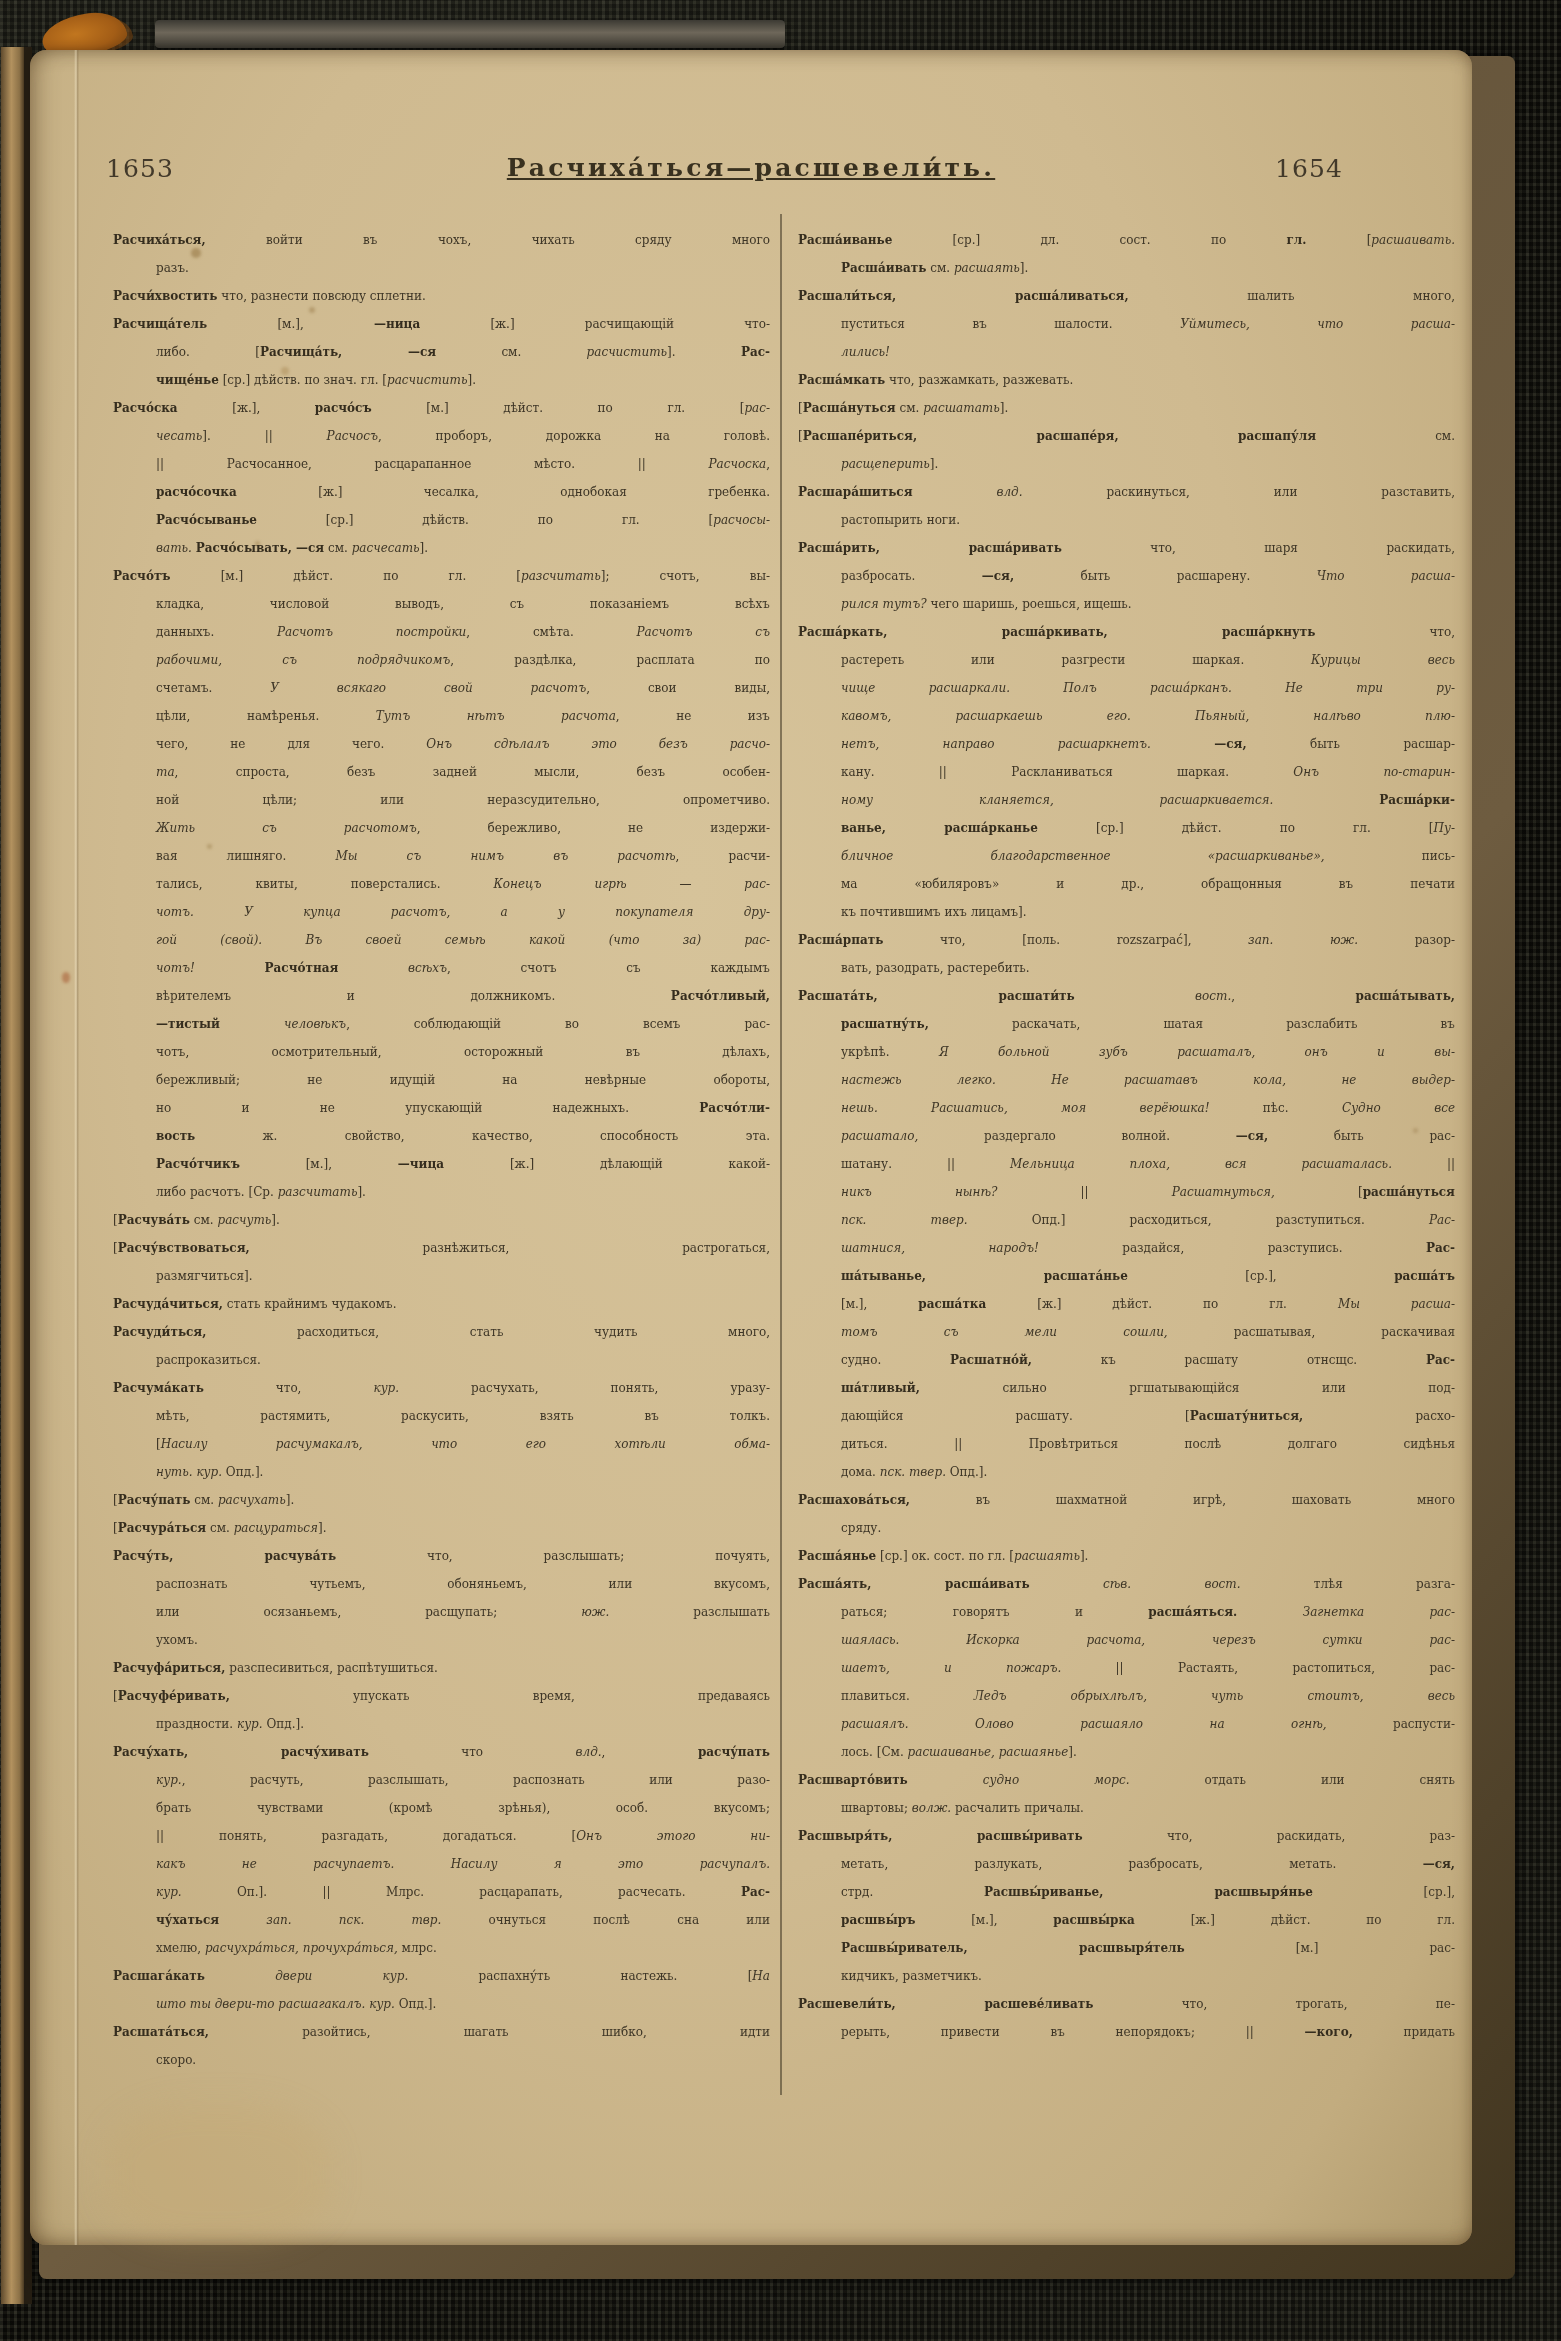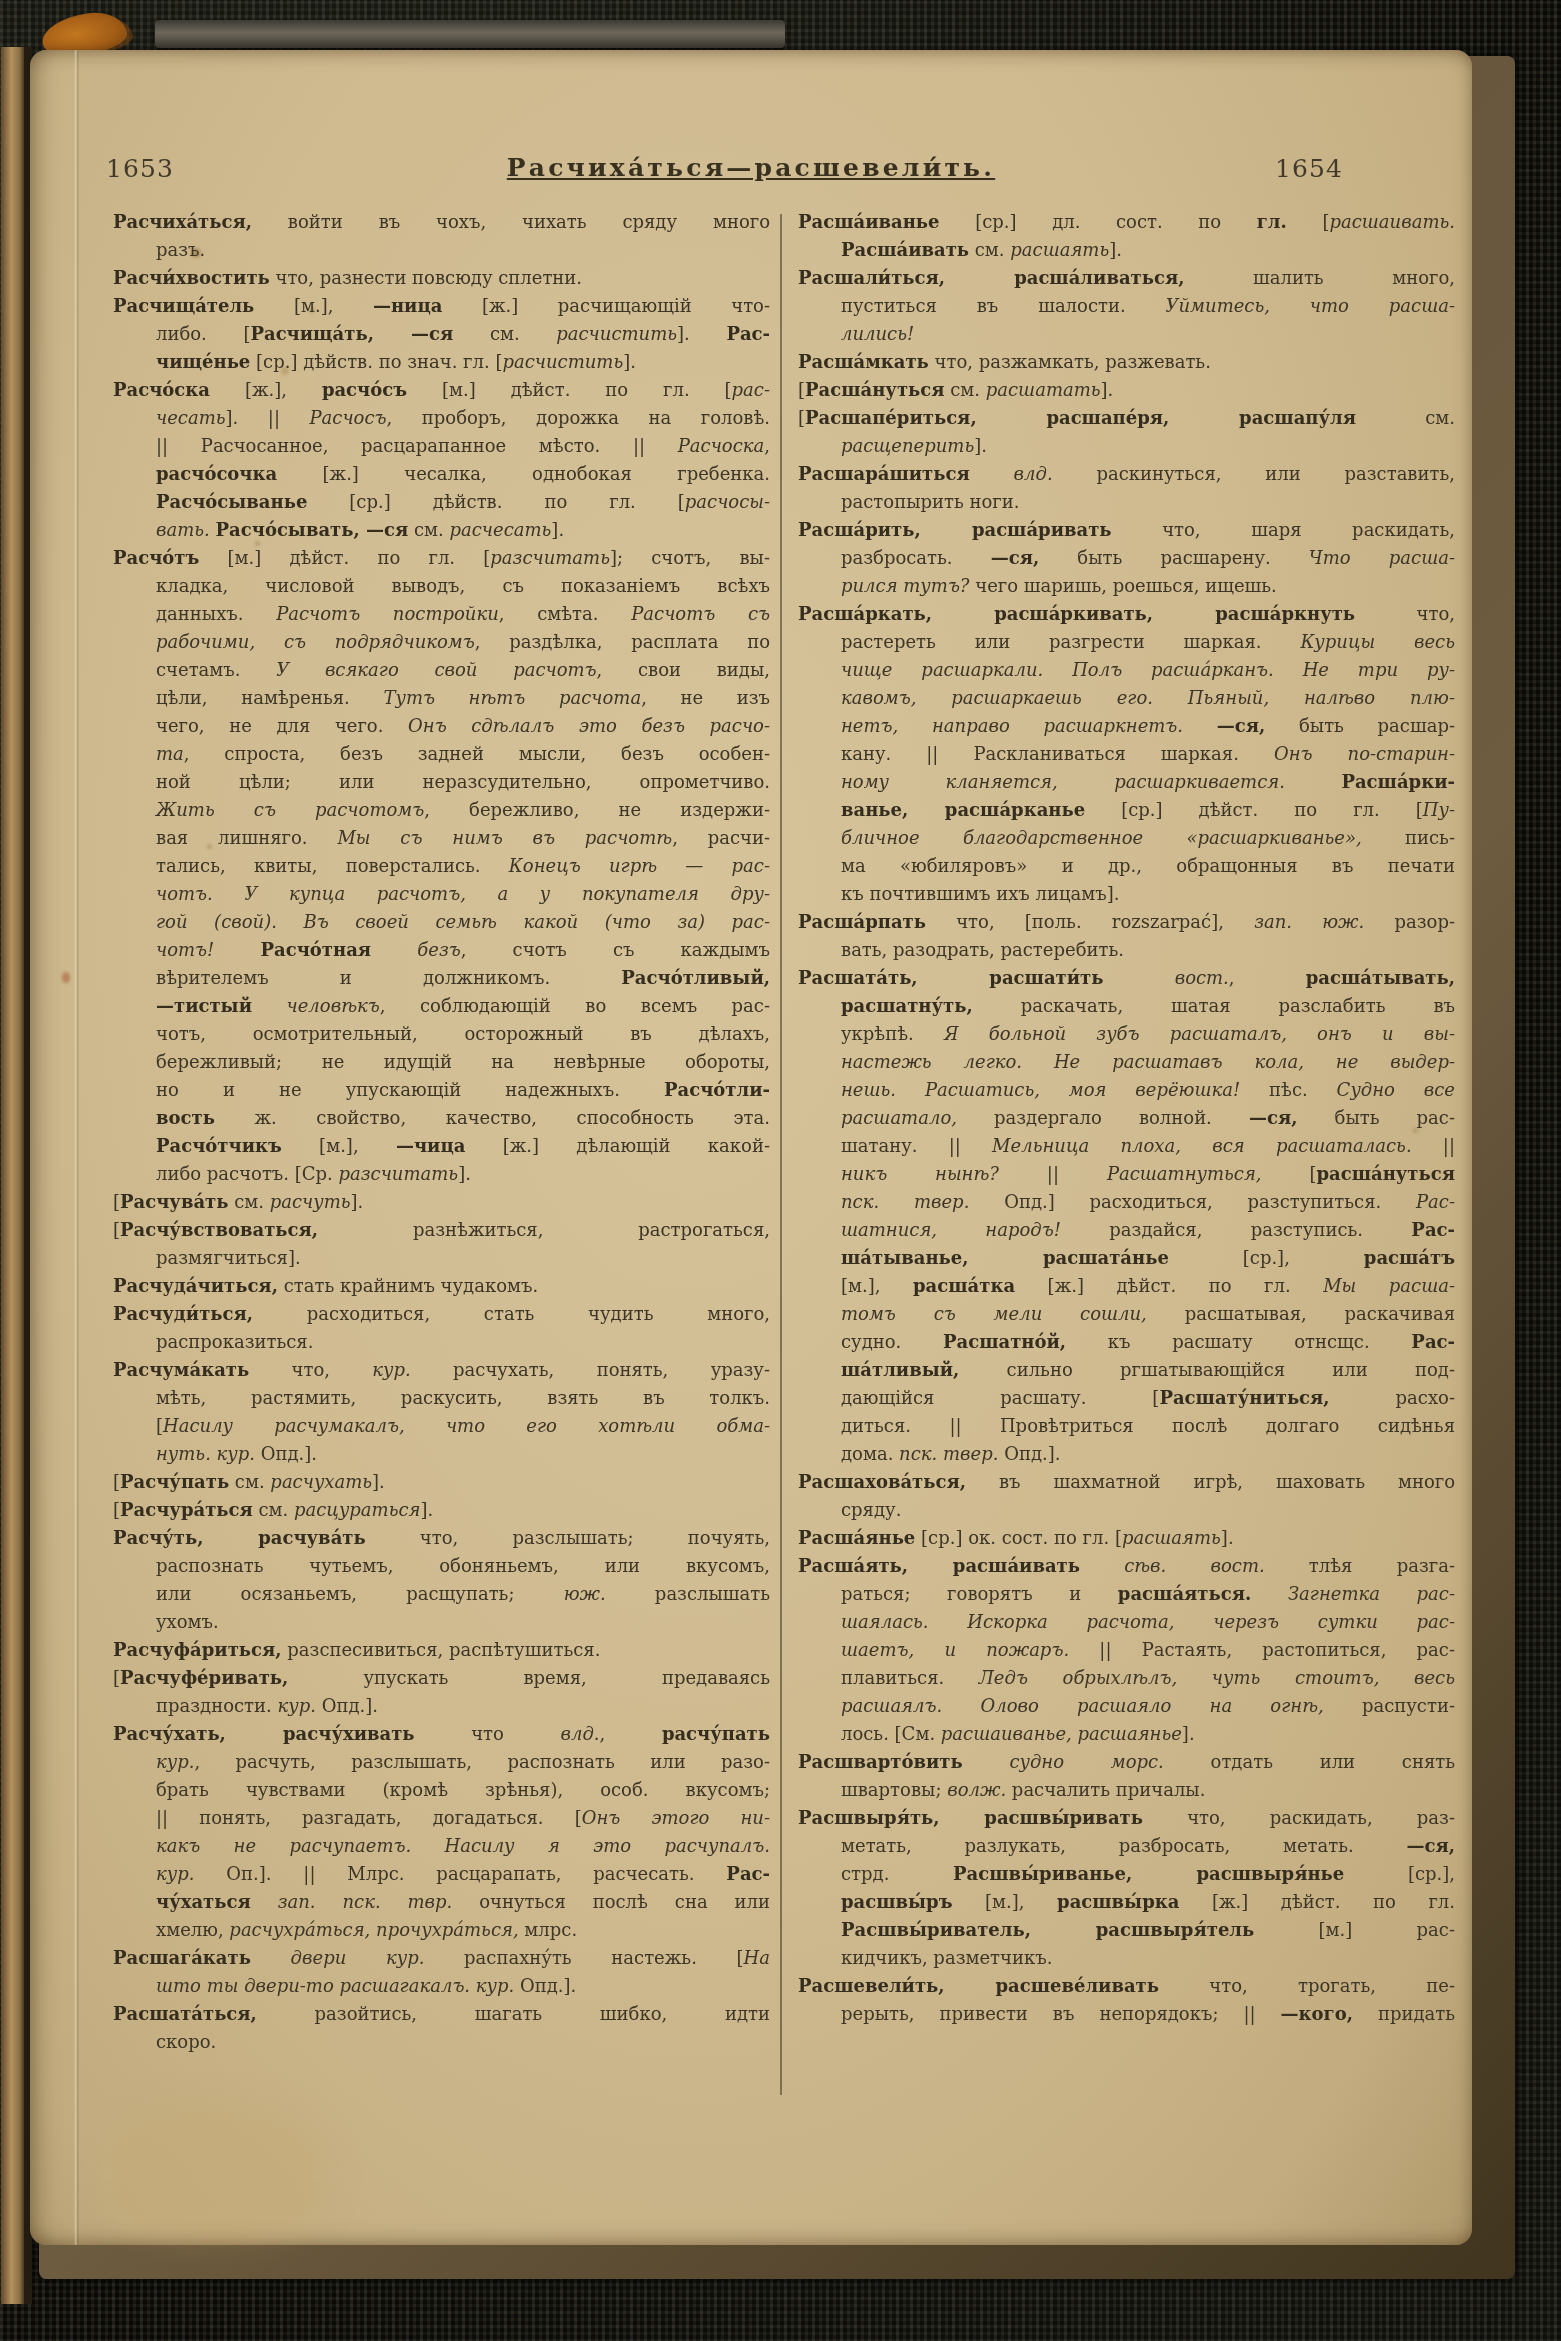--- a/index.html
+++ b/index.html
@@ -33,21 +33,21 @@
       inset 0 14px 20.4px -14px rgba(70,48,22,.42), inset 0 -15px 21.4px -14px rgba(70,48,22,.38);}
   .gutter-line{position:absolute;left:44px;top:0;width:5.4px;height:100%;
     background:linear-gradient(90deg,transparent,rgba(248,238,210,.45) 40%,rgba(95,72,40,.30) 75%,transparent);}
   .stain{position:absolute;border-radius:50%;filter:blur(1.6px);}
   .pnum{position:absolute;top:104px;font-size:25px;color:#42392a;letter-spacing:1.1px;}
   .pnum-left{left:76px;}
   .pnum-right{left:1245px;}
   .title{position:absolute;top:103px;left:0;width:100%;text-align:center;
     font-size:25px;font-weight:bold;letter-spacing:3.2px;color:#39311f;text-decoration:underline;}
   .divider{position:absolute;left:750px;top:164px;width:1.6px;height:1881px;background:rgba(62,52,34,.55);}
-  .col{position:absolute;top:158px;width:657px;color:#3d3526;font-size:18px;line-height:28px;}
+  .col{position:absolute;top:176px;width:657px;color:#3d3526;font-size:12px;line-height:28px;}
   .col-left{left:83px;}
   .col-right{left:768px;}
   .tl{text-align:justify;text-align-last:justify;white-space:normal;}
   .tl.ind{padding-left:43px;}
   .tl.last{text-align-last:left;}
   .b{font-weight:bold;color:#352d1e;}
   .i{font-style:italic;}
   .r{}
 </style>
 </head>
@@ -99,21 +99,21 @@
         <div class="tl ind"><span class="r">счетамъ. </span><span class="i">У всякаго свой расчотъ</span><span class="r">, свои виды,</span></div>
         <div class="tl ind"><span class="r">цѣли, намѣренья. </span><span class="i">Тутъ нѣтъ расчота</span><span class="r">, не изъ</span></div>
         <div class="tl ind"><span class="r">чего, не для чего. </span><span class="i">Онъ сдѣлалъ это безъ расчо-</span></div>
         <div class="tl ind"><span class="i">та</span><span class="r">, спроста, безъ задней мысли, безъ особен-</span></div>
         <div class="tl ind"><span class="r">ной цѣли; или неразсудительно, опрометчиво.</span></div>
         <div class="tl ind"><span class="i">Жить съ расчотомъ</span><span class="r">, бережливо, не издержи-</span></div>
         <div class="tl ind"><span class="r">вая лишняго. </span><span class="i">Мы съ нимъ въ расчотѣ</span><span class="r">, расчи-</span></div>
         <div class="tl ind"><span class="r">тались, квиты, поверстались. </span><span class="i">Конецъ игрѣ — рас-</span></div>
         <div class="tl ind"><span class="i">чотъ. У купца расчотъ, а у покупателя дру-</span></div>
         <div class="tl ind"><span class="i">гой (свой). Въ своей семьѣ какой (что за) рас-</span></div>
-        <div class="tl ind"><span class="i">чотъ!</span><span class="r"> </span><span class="b">Расчо́тная</span><span class="r"> </span><span class="i">безъ</span><span class="r">, счотъ съ каждымъ</span></div>
+        <div class="tl ind"><span class="i">чотъ!</span><span class="r"> </span><span class="b">Расчо́тная</span><span class="r"> </span><span class="i">всѣхъ</span><span class="r">, счотъ съ каждымъ</span></div>
         <div class="tl ind"><span class="r">вѣрителемъ и должникомъ. </span><span class="b">Расчо́тливый,</span></div>
         <div class="tl ind"><span class="b">—тистый</span><span class="r"> </span><span class="i">человѣкъ</span><span class="r">, соблюдающій во всемъ рас-</span></div>
         <div class="tl ind"><span class="r">чотъ, осмотрительный, осторожный въ дѣлахъ,</span></div>
         <div class="tl ind"><span class="r">бережливый; не идущій на невѣрные обороты,</span></div>
         <div class="tl ind"><span class="r">но и не упускающій надежныхъ. </span><span class="b">Расчо́тли-</span></div>
         <div class="tl ind"><span class="b">вость</span><span class="r"> ж. свойство, качество, способность эта.</span></div>
         <div class="tl ind"><span class="b">Расчо́тчикъ</span><span class="r"> [м.], </span><span class="b">—чица</span><span class="r"> [ж.] дѣлающій какой-</span></div>
         <div class="tl ind last"><span class="r">либо расчотъ. [Ср. </span><span class="i">разсчитать</span><span class="r">].</span></div>
         <div class="tl last"><span class="r">[</span><span class="b">Расчува́ть</span><span class="r"> см. </span><span class="i">расчуть</span><span class="r">].</span></div>
         <div class="tl"><span class="r">[</span><span class="b">Расчу́вствоваться,</span><span class="r"> разнѣжиться, растрогаться,</span></div>

